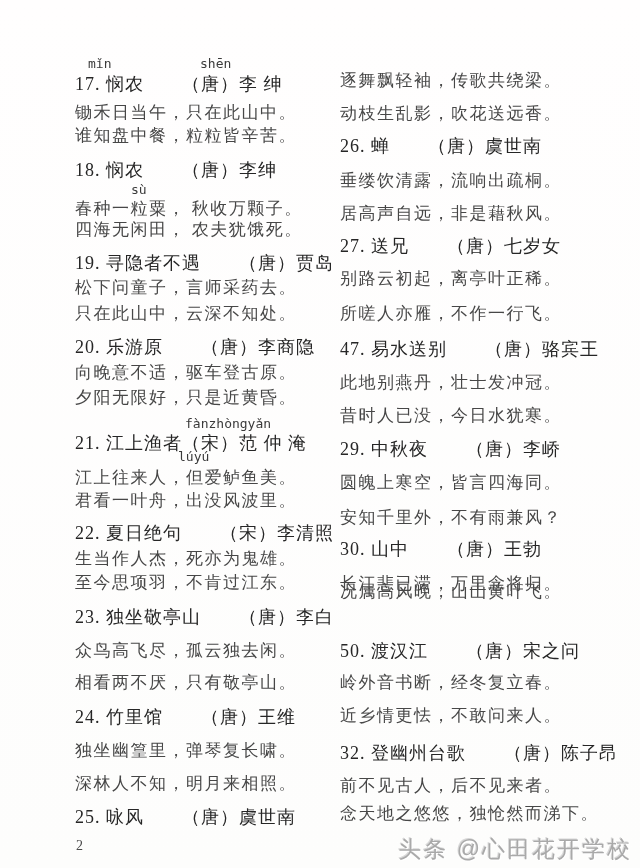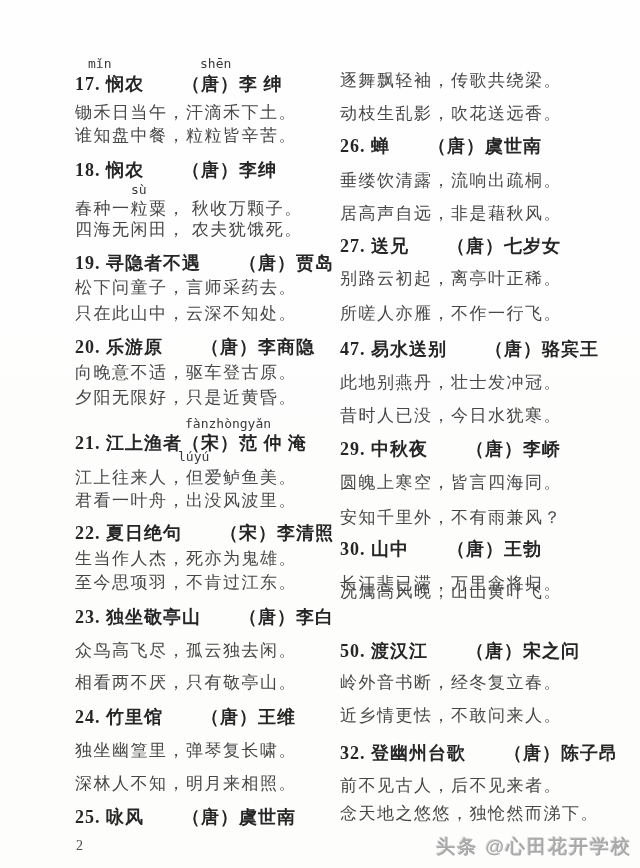--- a/index.html
+++ b/index.html
@@ -7,55 +7,55 @@
     width:640px;height:868px;position:relative;overflow:hidden;
     background:#ffffff;
     font-family:"Liberation Serif","DejaVu Serif",serif;
   }
   .page{position:absolute;inset:0;background:linear-gradient(180deg,#fffefe 0%,#fdfdfc 100%);}
   .col{position:absolute;top:0;height:756px;}
   .col-left{left:75px;width:265px;}
   .col-right{left:340px;width:295px;}
   .row{position:absolute;left:0;white-space:nowrap;}
   .title{
-    font-size:18px;font-weight:bold;color:#262626;
+    font-size:18px;font-weight:normal;color:#262626;
     letter-spacing:1px;
   }
   .verse{
     font-size:17px;color:#474747;letter-spacing:1.5px;
   }
   .pinyin{
     font-size:13px;color:#3a3a3a;height:16px;width:100%;
     font-family:"DejaVu Sans Mono","Liberation Mono",monospace;
   }
   .pinyin span{position:absolute;top:0;}
   .page-number{
     position:absolute;left:76px;top:838px;font-size:14px;color:#4a4a4a;
   }
   .watermark{
     position:absolute;right:8px;top:834px;
-    font-size:19px;font-weight:bold;color:#a9a9a9;
+    font-size:23px;font-weight:normal;color:#a9a9a9;
     letter-spacing:2px;
     text-shadow:1px 1px 0 #ffffff,-1px -1px 0 #d8d8d8;
     font-family:"Liberation Sans","DejaVu Sans",sans-serif;
   }
 </style>
 </head>
 <body>
 
 <div class="page">
 
   <div class="col col-left">
 
     <div class="row pinyin" style="top:56px">
       <span style="left:13px">mǐn</span>
       <span style="left:125px">shēn</span>
     </div>
     <div class="row title" style="top:72px">17. 悯农　　（唐）李 绅</div>
-    <div class="row verse" style="top:101px">锄禾日当午，汗滴禾下土。</div>
+    <div class="row verse" style="top:101px">锄禾日当午，只在此山中。</div>
     <div class="row verse" style="top:124px">谁知盘中餐，粒粒皆辛苦。</div>
 
     <div class="row title" style="top:158px">18. 悯农　　（唐）李绅</div>
     <div class="row pinyin" style="top:182px">
       <span style="left:56px">sù</span>
     </div>
     <div class="row verse" style="top:197px">春种一粒粟， 秋收万颗子。</div>
     <div class="row verse" style="top:218px">四海无闲田， 农夫犹饿死。</div>
 
     <div class="row title" style="top:251px">19. 寻隐者不遇　　（唐）贾岛</div>

